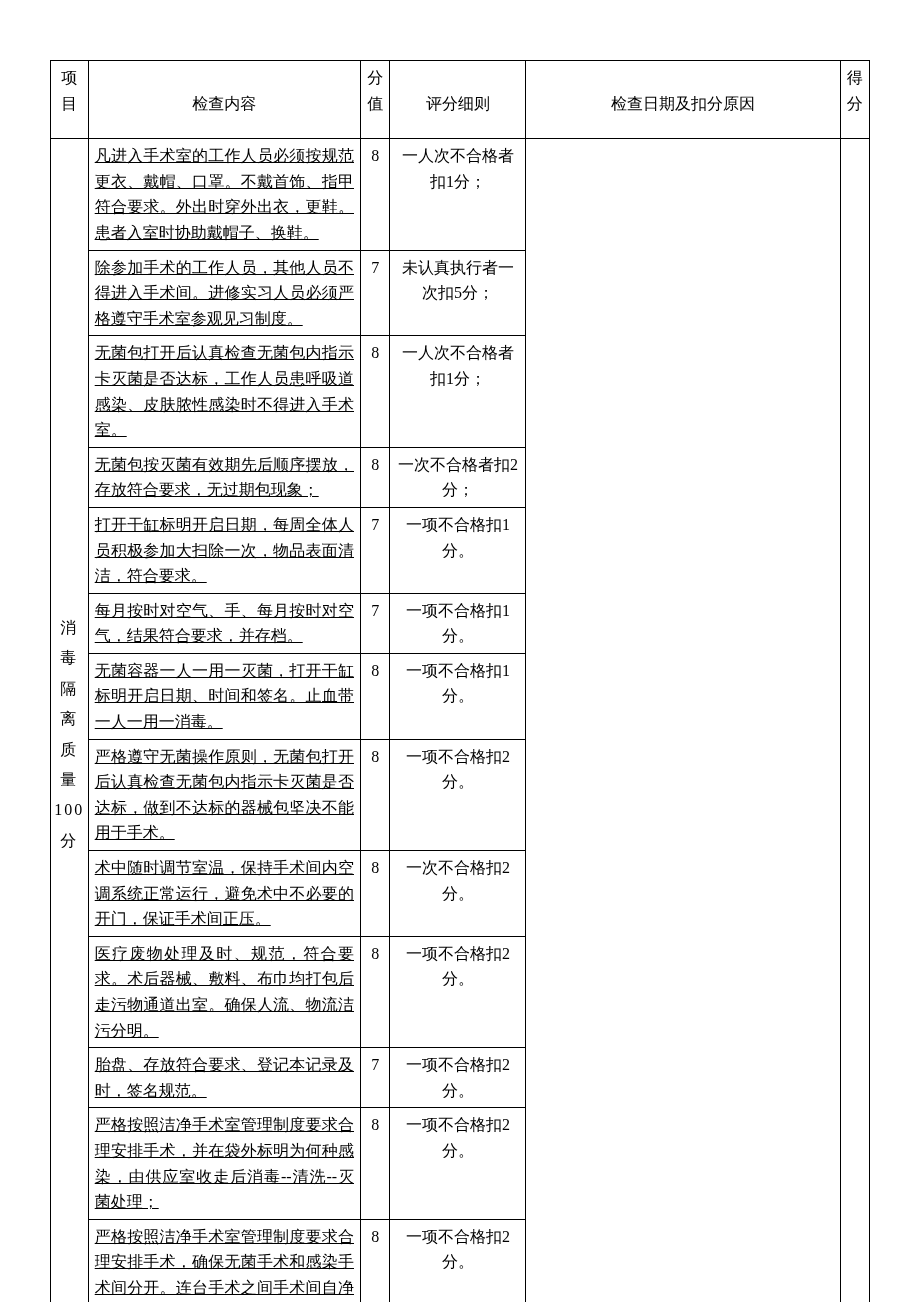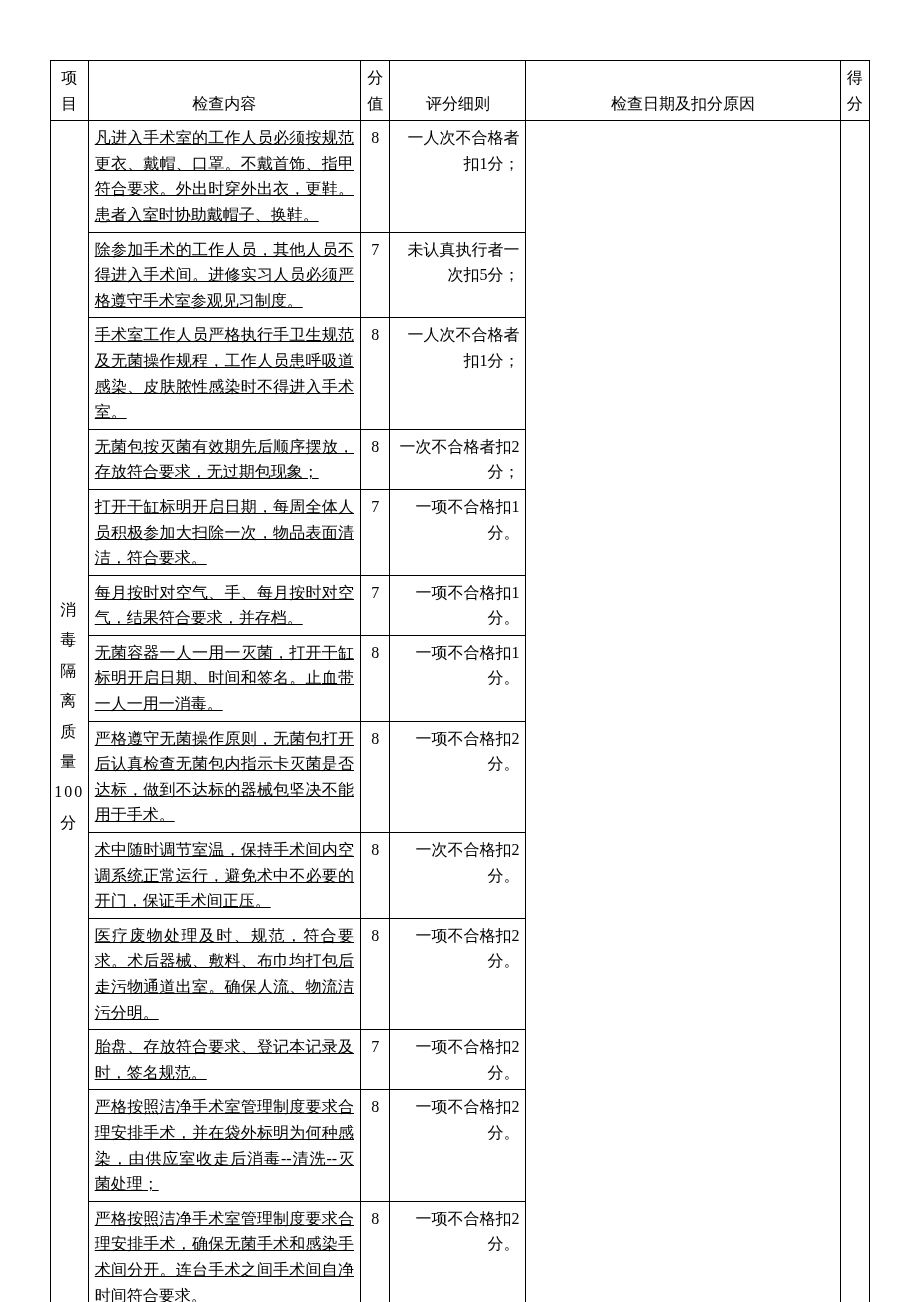--- a/index.html
+++ b/index.html
@@ -14,30 +14,30 @@
     }
     table {
       border-collapse: collapse;
       width: 100%;
       table-layout: fixed;
     }
     td, th {
       border: 1px solid #000;
       padding: 4px 6px;
       vertical-align: top;
-      text-align: right;
+      text-align: center;
       line-height: 1.6;
     }
     .col-project { width: 36px; text-align: center; }
     .col-content { width: 260px; }
     .col-score { width: 28px; text-align: center; }
     .col-rule { width: 130px; }
     .col-date { width: 300px; }
     .col-actual { width: 28px; text-align: center; }
-    .header-row td { text-align: center; vertical-align: bottom; padding-bottom: 4px; }
+    .header-row td { text-align: center; vertical-align: bottom; padding-bottom: 22px; }
     .header-underline { text-underline-offset: 3px; }
     .vert-label { text-align: center; vertical-align: middle; padding: 2px; line-height: 1.9; letter-spacing: 2px; }
     .score-cell { text-align: center; vertical-align: top; padding-top: 4px; }
     .content-cell { text-align: justify; text-decoration: underline; }
     .rule-cell { }
   </style>
 </head>
 <body>
 
 <table>
@@ -66,21 +66,21 @@
     <td class="rule-cell">一人次不合格者扣1分；</td>
     <td rowspan="13"></td>
     <td rowspan="13"></td>
   </tr>
   <tr>
     <td class="content-cell">除参加手术的工作人员，其他人员不得进入手术间。进修实习人员必须严格遵守手术室参观见习制度。</td>
     <td class="score-cell">7</td>
     <td class="rule-cell">未认真执行者一次扣5分；</td>
   </tr>
   <tr>
-    <td class="content-cell">手术室工作人员严格执行手卫生规范及无菌操作规程，工作人员患呼吸道感染、皮肤脓性感染时不得进入手术室。</td>
+    <td class="content-cell">无菌包打开后认真检查无菌包内指示卡灭菌是否达标，工作人员患呼吸道感染、皮肤脓性感染时不得进入手术室。</td>
     <td class="score-cell">8</td>
     <td class="rule-cell">一人次不合格者扣1分；</td>
   </tr>
   <tr>
     <td class="content-cell">无菌包按灭菌有效期先后顺序摆放，存放符合要求，无过期包现象；</td>
     <td class="score-cell">8</td>
     <td class="rule-cell">一次不合格者扣2分；</td>
   </tr>
   <tr>
     <td class="content-cell">打开干缸标明开启日期，每周全体人员积极参加大扫除一次，物品表面清洁，符合要求。</td>

